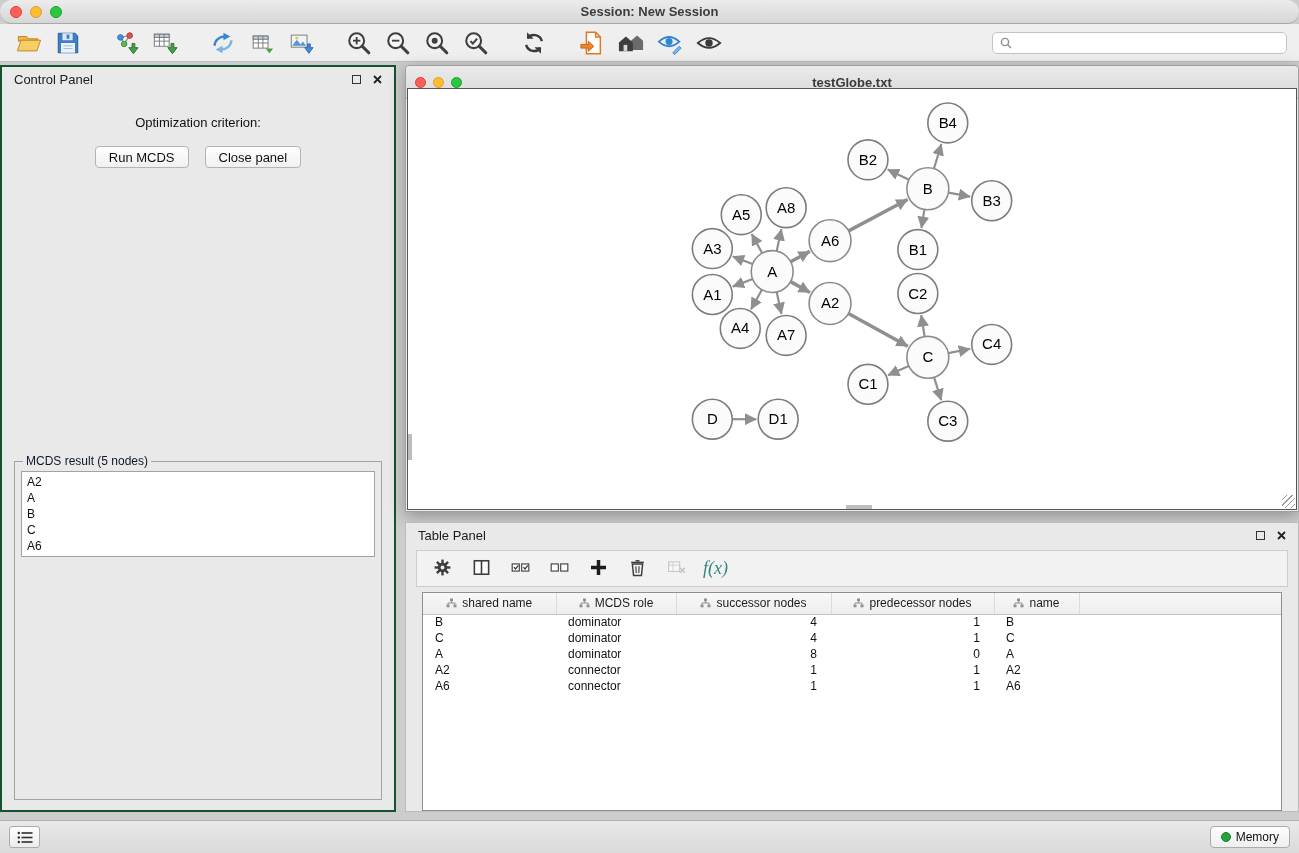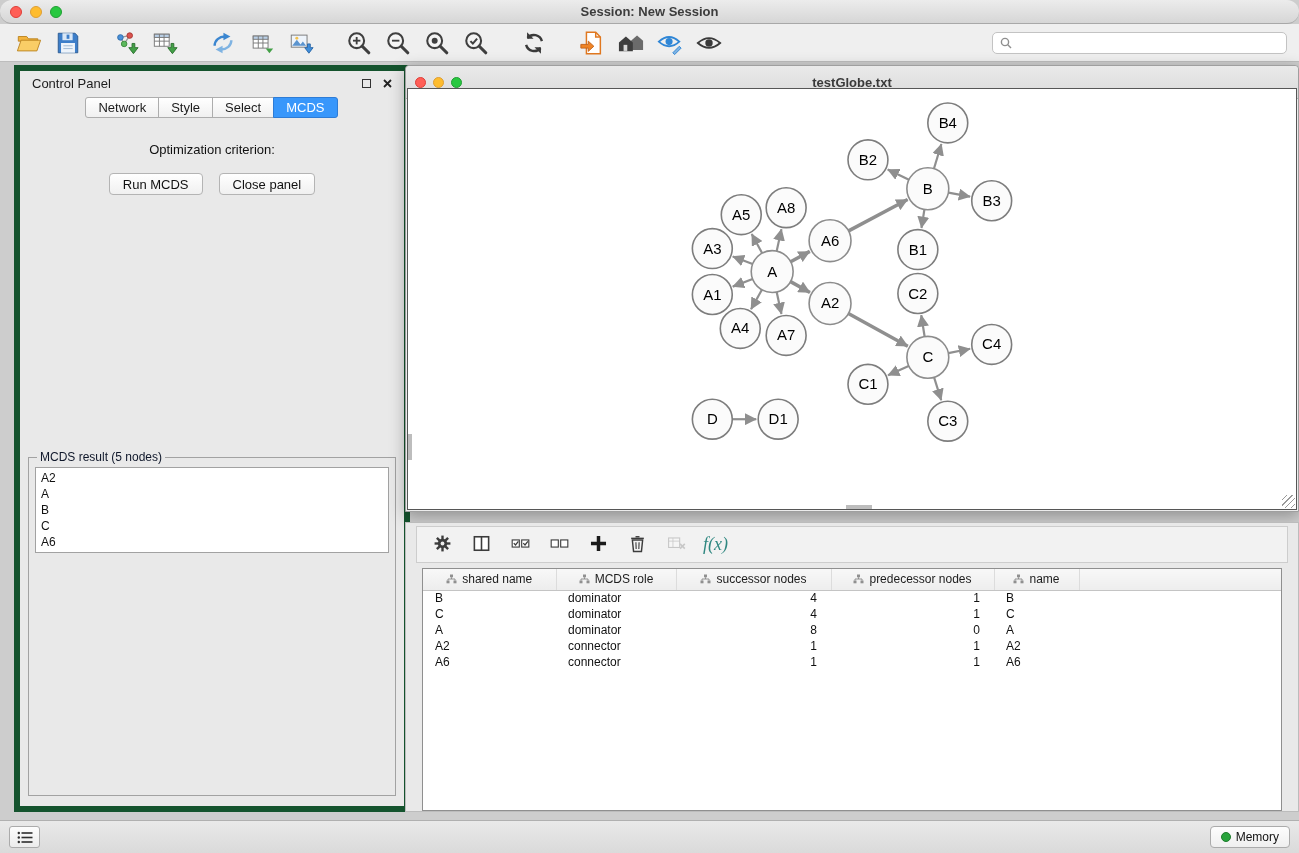--- a/index.html
+++ b/index.html
@@ -22,21 +22,21 @@
   .tb-btn { width:34px; height:32px; display:flex; align-items:center; justify-content:center; background:transparent; border:0; cursor:default; }
   .tb-btn .icon { display:flex; }
   .tb-sep { width:14px; display:inline-block; }
   .search-wrap { margin-left:auto; width:295px; height:22px; background:#fff; border:1px solid #c3c3c3; border-radius:5px; display:flex; align-items:center; padding:0 7px; gap:5px; }
   .search-input { flex:1; border:0; outline:none; font-size:12px; background:transparent; font-family:"Liberation Sans",sans-serif; }
 
   
   .main { position:absolute; top:62px; left:0; right:0; height:758px; }
 
   
-  .control-panel { position:absolute; left:14px; top:3px; width:396px; height:747px; background:#e9e9e9; border:6px solid #14532d; display:flex; flex-direction:column; }
+  .control-panel { position:absolute; left:0; top:3px; width:396px; height:747px; background:#e9e9e9; border:2px solid #14532d; display:flex; flex-direction:column; }
   .panel-header { height:24px; display:flex; align-items:center; padding:0 12px; font-size:13px; color:#1c1c1c; flex:none; }
   .panel-icons { margin-left:auto; display:flex; gap:12px; align-items:center; }
   .panel-icons span { display:flex; }
   .cp-tabs { display:flex; justify-content:center; margin-top:2px; flex:none; }
   .tab { font-size:13px; height:21px; padding:0 12px; background:linear-gradient(#ffffff,#f0f0f0); border:1px solid #adadad; color:#1c1c1c; margin-left:-1px; cursor:default; font-family:"Liberation Sans",sans-serif; }
   .cp-tabs .tab:first-child { border-radius:3px 0 0 3px; }
   .cp-tabs .tab:last-child { border-radius:0 3px 3px 0; }
   .tab.active { background:#3897fb; border-color:#2e7cd6; color:#fff; }
   .cp-body { flex:1; display:flex; flex-direction:column; align-items:center; padding-top:24px; min-height:0; }
   .criterion-label { font-size:13px; color:#111; }
@@ -298,26 +298,20 @@
                 <rect x="0.5" y="0.5" width="8" height="8" fill="none" stroke="#333"></rect>
               </svg>
             </span>
           <span>
               <svg width="9" height="9" viewBox="0 0 9 9">
                 <path d="M1 1l7 7M8 1L1 8" stroke="#222" stroke-width="1.8"></path>
               </svg>
             </span>
         </span>
       </div>
-      <div class="cp-tabs" id="cp-tabs">
-          <button class="tab">Network</button>
-          <button class="tab">Style</button>
-          <button class="tab">Select</button>
-          <button class="tab active">MCDS</button>
-        </div>
       <div class="cp-body">
         <div class="criterion-label">Optimization criterion:</div>
         <div class="cp-buttons">
           <button class="mac-btn">Run MCDS</button>
           <button class="mac-btn">Close panel</button>
         </div>
         <div class="spacer"></div>
         <fieldset class="result-fieldset">
           <legend>MCDS result (5 nodes)</legend>
           <div class="result-list" id="result-list">
@@ -453,20 +447,35 @@
                 <text dy="5" text-anchor="middle">D1</text>
               </g>
             </svg>
           <div class="v-scroll"></div>
           <div class="h-scroll"></div>
           <div class="resize-grip"></div>
         </div>
       </div>
 
       <div class="table-panel">
+        <div class="panel-header">
+          <span>Table Panel</span>
+          <span class="panel-icons">
+            <span>
+                <svg width="9" height="9" viewBox="0 0 9 9">
+                  <rect x="0.5" y="0.5" width="8" height="8" fill="none" stroke="#333"></rect>
+                </svg>
+              </span>
+            <span>
+                <svg width="9" height="9" viewBox="0 0 9 9">
+                  <path d="M1 1l7 7M8 1L1 8" stroke="#222" stroke-width="1.8"></path>
+                </svg>
+              </span>
+          </span>
+        </div>
         <div class="tp-toolbar" id="tp-toolbar">
             <button class="tp-btn">
               <span class="icon"><svg width="19" height="19" viewBox="0 0 24 24">
                   <g stroke="#3c3c3c" stroke-width="3">
                     <line x1="12" y1="2" x2="12" y2="7"></line>
                     <line x1="12" y1="17" x2="12" y2="22"></line>
                     <line x1="2" y1="12" x2="7" y2="12"></line>
                     <line x1="17" y1="12" x2="22" y2="12"></line>
                     <line x1="4.9" y1="4.9" x2="8.4" y2="8.4"></line>
                     <line x1="15.6" y1="15.6" x2="19.1" y2="19.1"></line>

